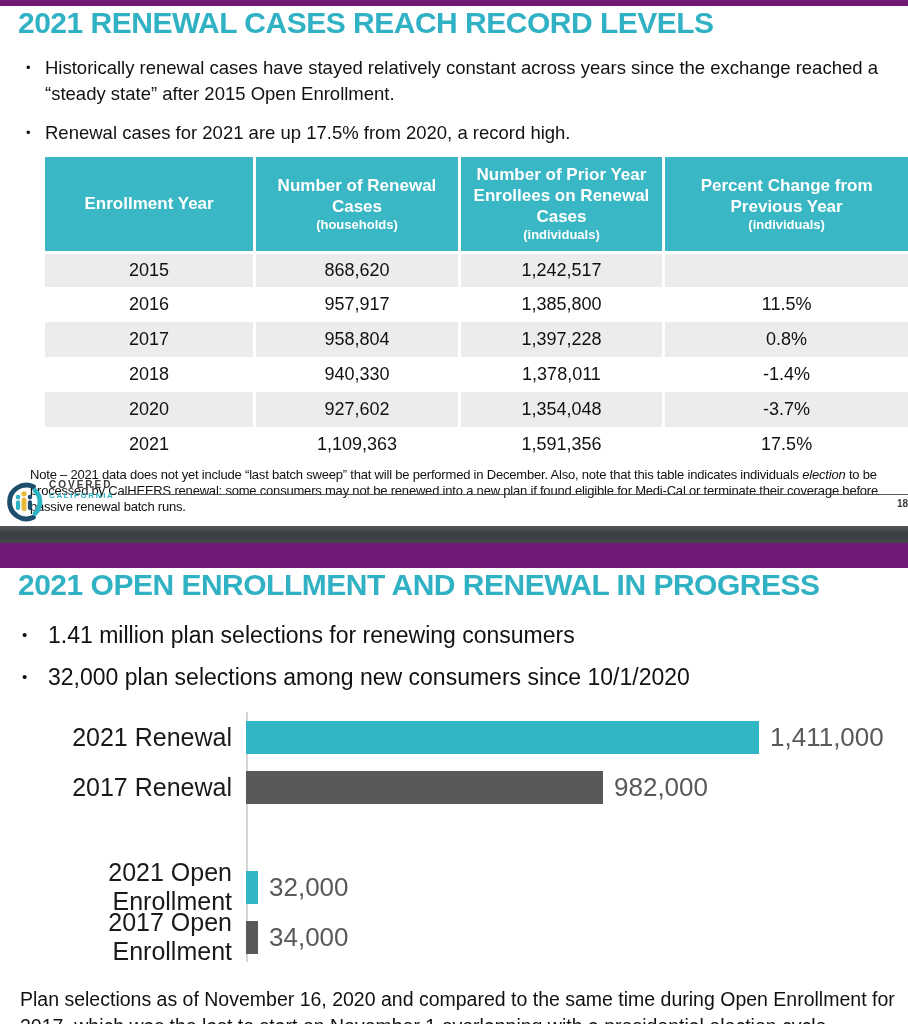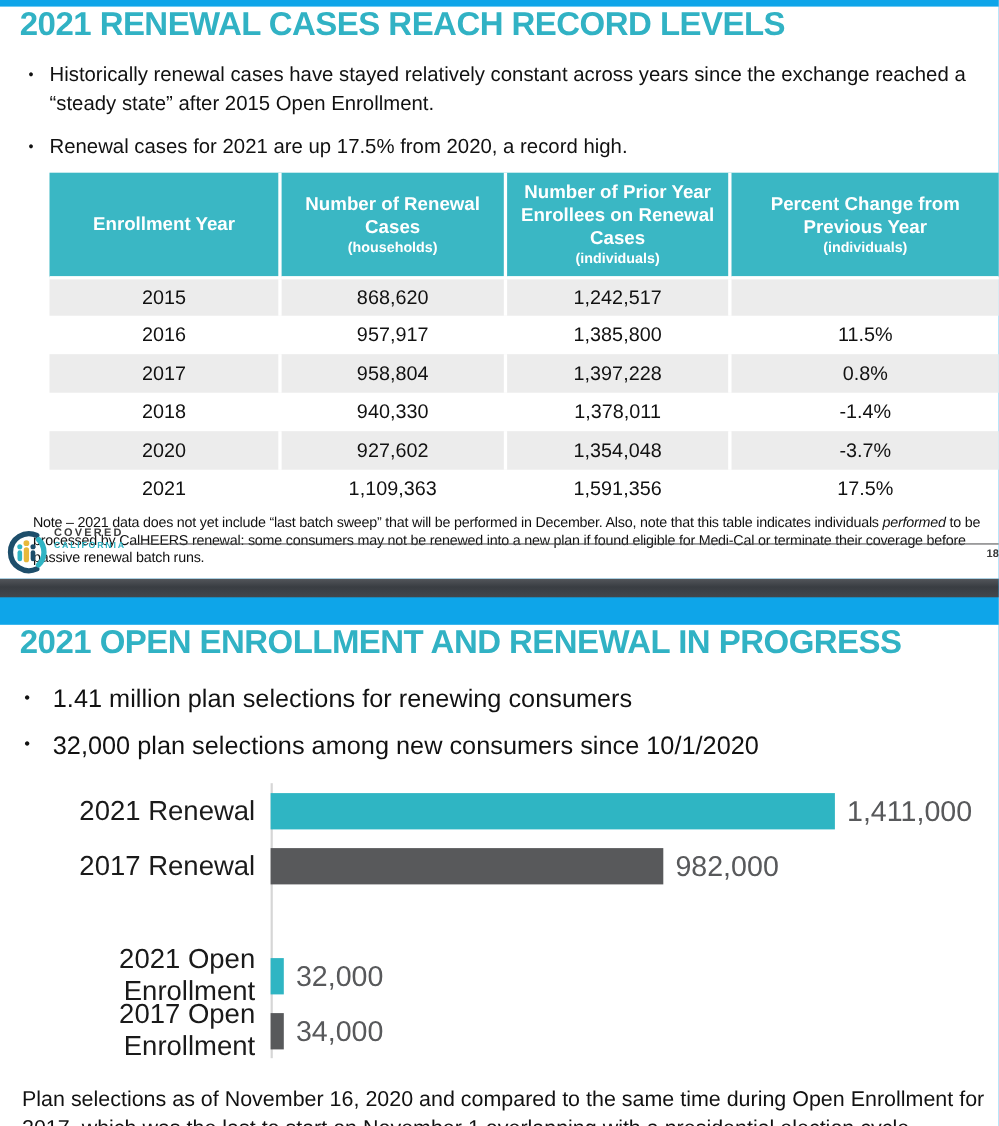--- a/index.html
+++ b/index.html
@@ -1,17 +1,17 @@
 <!DOCTYPE html>
 <html><head>
 <meta charset="utf-8">
 <style>
   * { margin:0; padding:0; box-sizing:border-box; }
   body { background:#ffffff; font-family:"Liberation Sans","DejaVu Sans",sans-serif; }
-  .canvas { position:relative; width:908px; height:1024px; background:#0ea5e9; overflow:hidden; }
+  .canvas { position:relative; width:908px; height:1024px; background:#701a75; overflow:hidden; }
 
   .slide { position:relative; background:#fff; }
   .slide1 { height:520px; }
   .slide2 { height:487px; }
 
   .slide-title {
     color:#31b2c4; font-size:30px; font-weight:bold; letter-spacing:-0.5px;
     margin:6px 0 0 18px; white-space:nowrap;
   }
   .slide2 .slide-title { margin-top:25px; }
@@ -149,21 +149,21 @@
           </tr>
           <tr>
             <td>2021</td>
             <td>1,109,363</td>
             <td>1,591,356</td>
             <td>17.5%</td>
           </tr>
         </tbody>
     </table>
 
-    <p class="note"><span>Note – 2021 data does not yet include “last batch sweep” that will be performed in December. Also, note that this table indicates individuals </span><i>performed</i><span> to be processed by CalHEERS renewal: some consumers may not be renewed into a new plan if found eligible for Medi-Cal or terminate their coverage before passive renewal batch runs.</span></p>
+    <p class="note"><span>Note – 2021 data does not yet include “last batch sweep” that will be performed in December. Also, note that this table indicates individuals </span><i>election</i><span> to be processed by CalHEERS renewal: some consumers may not be renewed into a new plan if found eligible for Medi-Cal or terminate their coverage before passive renewal batch runs.</span></p>
 
     <div class="footer">
       <svg class="logo-svg" width="42" height="42" viewBox="0 0 40 40">
         <path d="M29 5.5 A16 16 0 1 0 29 34.5" fill="none" stroke="#1d4e6b" stroke-width="4.6" stroke-linecap="round"></path>
         <path d="M30.5 9 A15.2 15.2 0 0 1 30.5 31" fill="none" stroke="#2fb4c4" stroke-width="4.6" stroke-linecap="round"></path>
         <circle cx="14.3" cy="15.3" r="2.2" fill="#2fb4c4"></circle>
         <rect x="12.3" y="18.3" width="4" height="9.5" rx="2" fill="#2fb4c4"></rect>
         <circle cx="20" cy="12.2" r="2.5" fill="#e8b83a"></circle>
         <rect x="17.7" y="15.8" width="4.6" height="13" rx="2.2" fill="#e8b83a"></rect>
         <circle cx="25.7" cy="15.3" r="2.2" fill="#1d4e6b"></circle>

